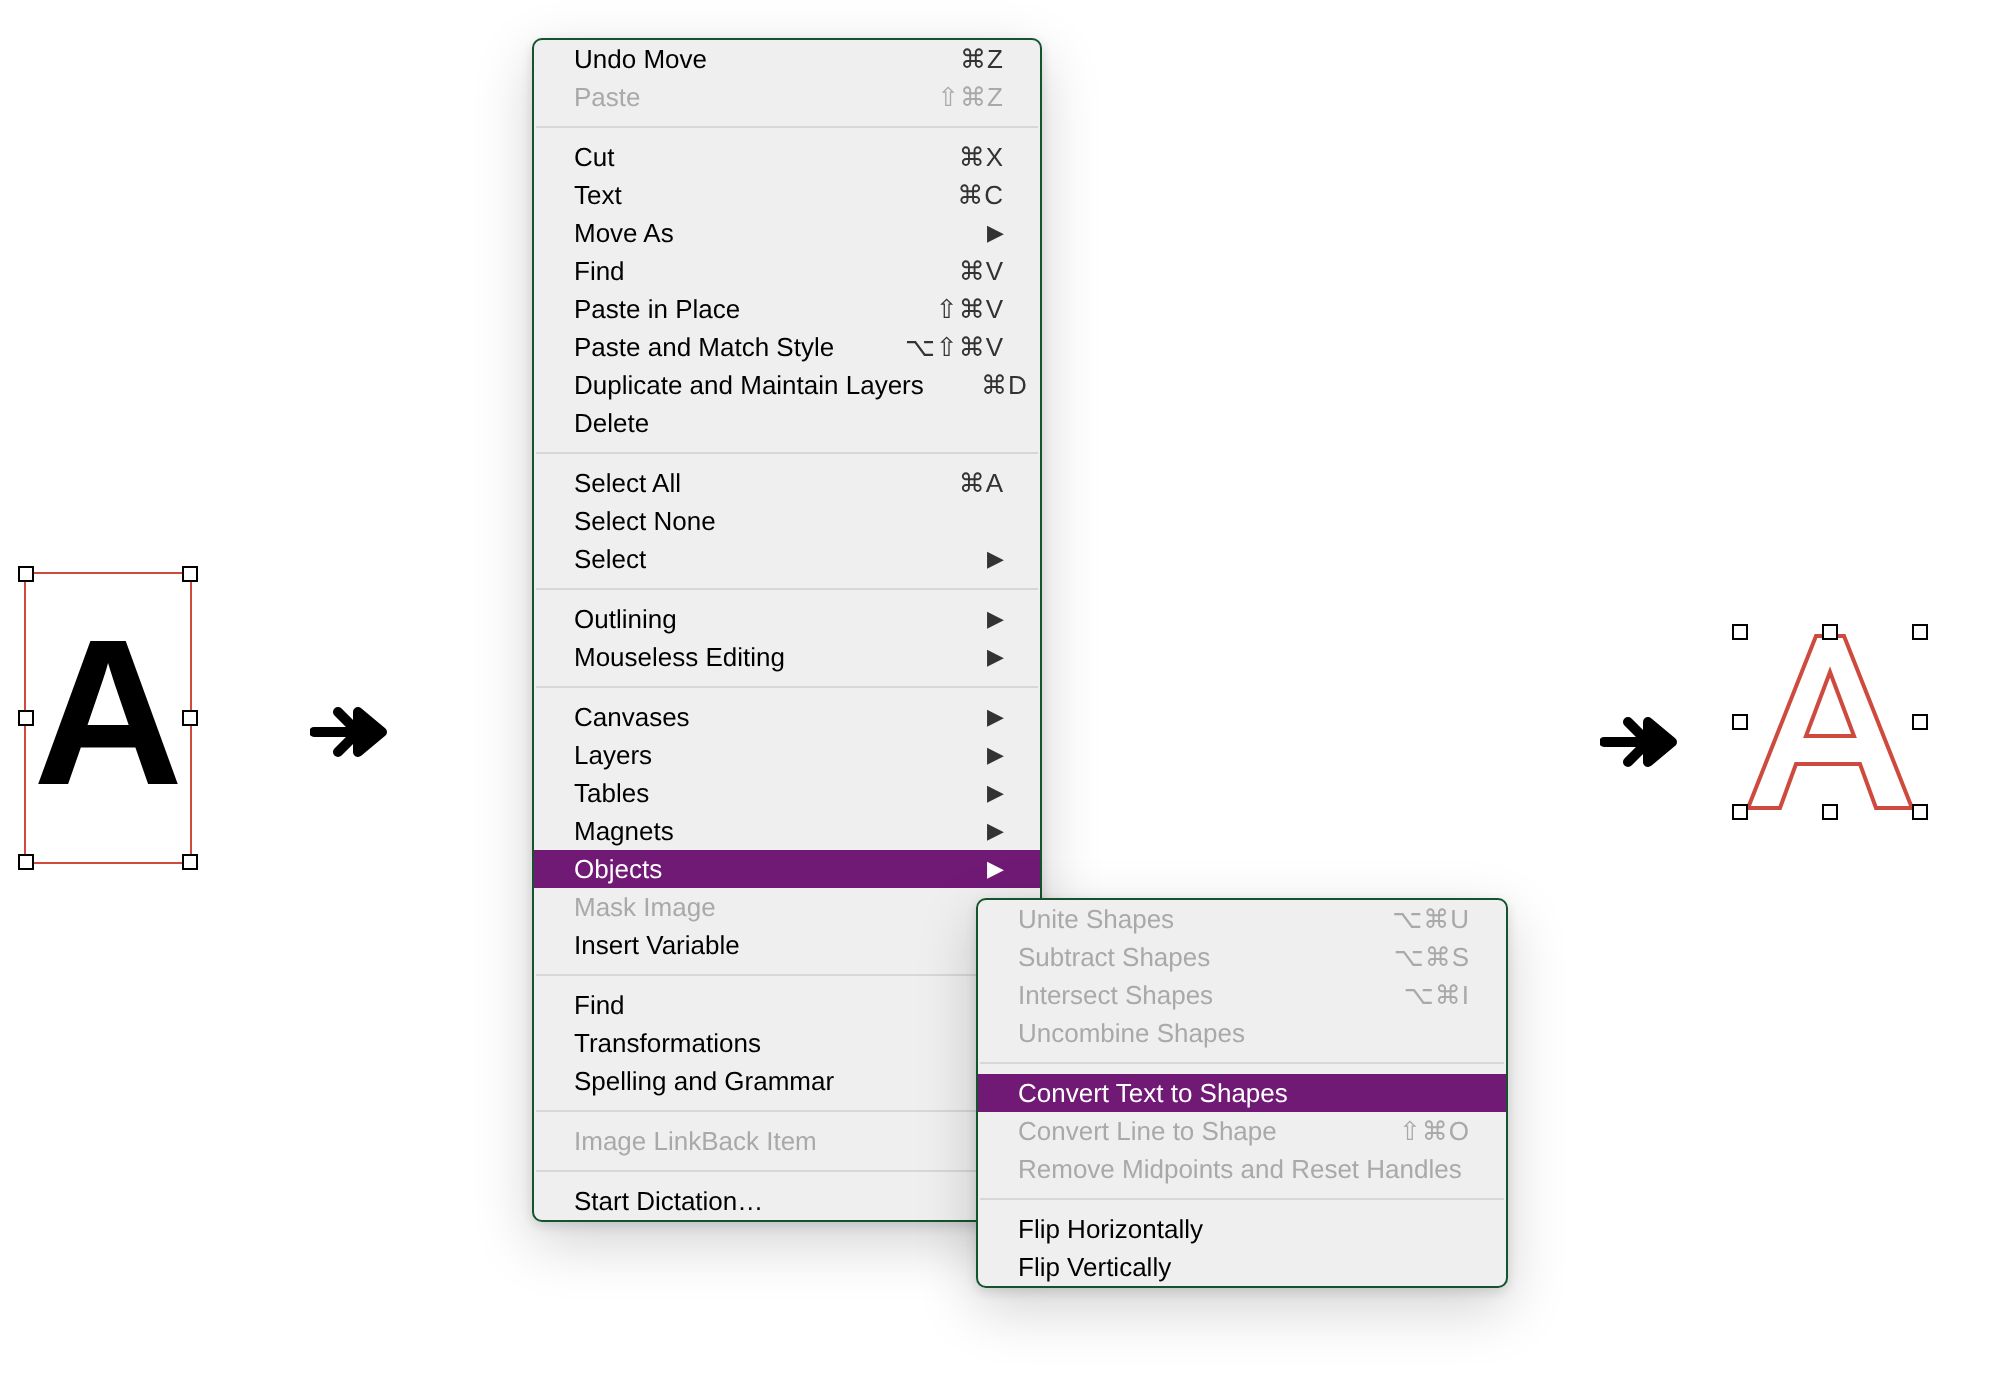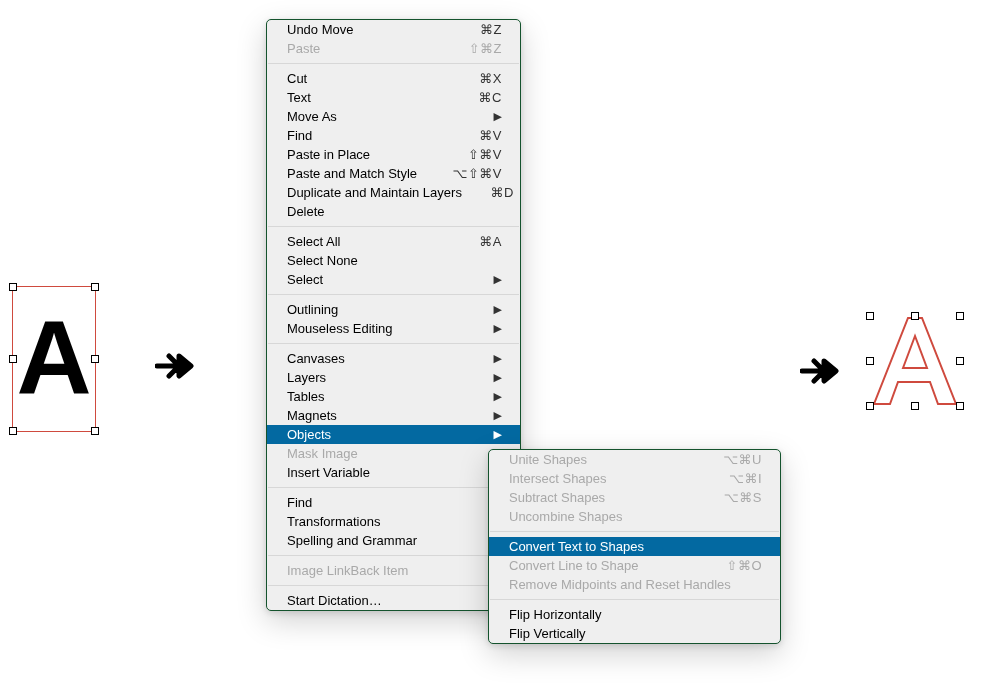--- a/index.html
+++ b/index.html
@@ -50,28 +50,28 @@
     padding: 0 18px 0 20px;
     white-space: nowrap;
     cursor: default;
   }
   .menu-item .label { flex: 1 1 auto; }
   .menu-item .shortcut { flex: 0 0 auto; color: #333; letter-spacing: 0.5px; text-align: right; min-width: 52px; }
   .menu-item .submenu-arrow { flex: 0 0 auto; color: #333; font-size: 11px; margin-left: 18px; }
   .menu-item.disabled .label,
   .menu-item.disabled .shortcut,
   .menu-item.disabled .submenu-arrow { color: #a9a9a9; }
-  .menu-item.highlighted { background: #0369a1; gap: 44px; }
+  .menu-item.highlighted { background: #701a75; gap: 44px; }
   .menu-item.highlighted .label,
   .menu-item.highlighted .shortcut,
   .menu-item.highlighted .submenu-arrow { color: #fff; }
   .menu-sep { height: 1px; margin: 5px 1px; background: #d7d7d7; }
 
   .menu.primary { left: 266px; top: 19px; width: 255px; }
-  .menu.secondary { left: 488px; top: 449px; width: 293px; }
+  .menu.secondary { left: 488px; top: 449px; width: 266px; }
 
   
   .shape-selection {
     position: absolute;
     left: 870px; top: 316px;
     width: 90px; height: 90px;
   }
   .shape-selection svg { position:absolute; left:0; top:0; }
   .shape-selection .handle {
     position: absolute; width: 8px; height: 8px; border: 1px solid #000; background: #fff;
@@ -214,26 +214,26 @@
         <span class="label">Start Dictation…</span>
       </div>
     </div>
 
   <div class="menu secondary" id="menu-secondary">
       <div class="menu-item disabled">
         <span class="label">Unite Shapes</span>
         <span class="shortcut">⌥⌘U</span>
       </div>
       <div class="menu-item disabled">
+        <span class="label">Subtract Shapes</span>
+        <span class="shortcut">⌥⌘S</span>
+      </div>
+      <div class="menu-item disabled">
         <span class="label">Intersect Shapes</span>
         <span class="shortcut">⌥⌘I</span>
-      </div>
-      <div class="menu-item disabled">
-        <span class="label">Subtract Shapes</span>
-        <span class="shortcut">⌥⌘S</span>
       </div>
       <div class="menu-item disabled">
         <span class="label">Uncombine Shapes</span>
       </div>
       <div class="menu-sep"></div>
       <div class="menu-item highlighted">
         <span class="label">Convert Text to Shapes</span>
       </div>
       <div class="menu-item disabled">
         <span class="label">Convert Line to Shape</span>

